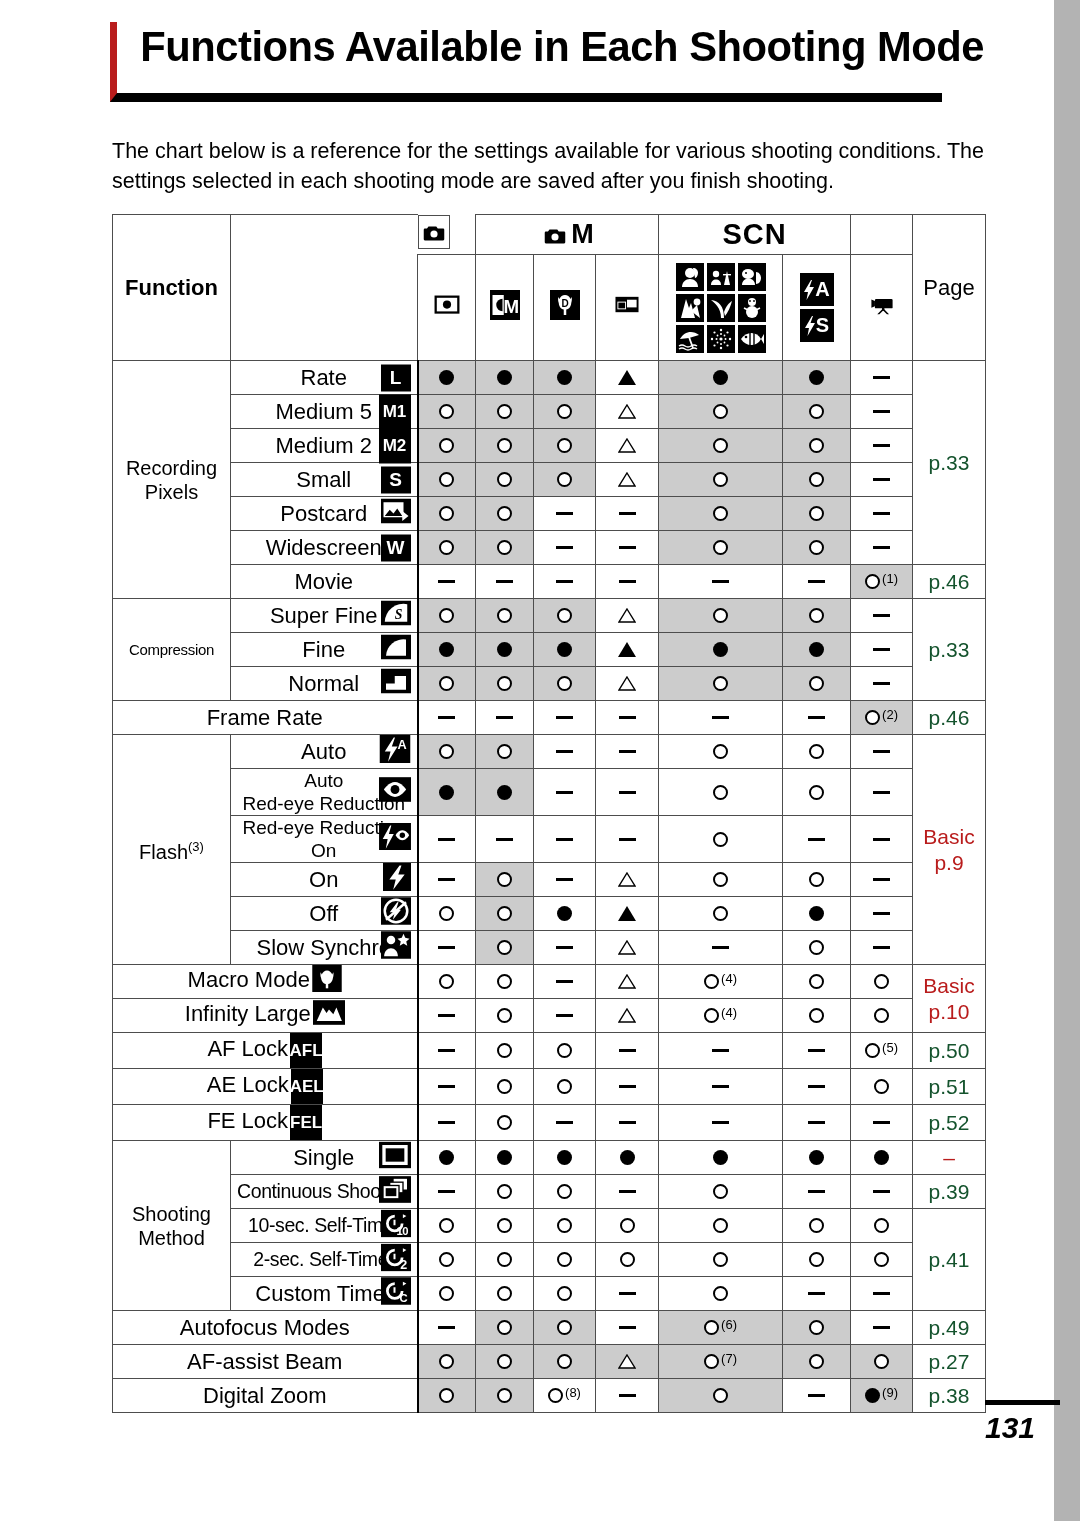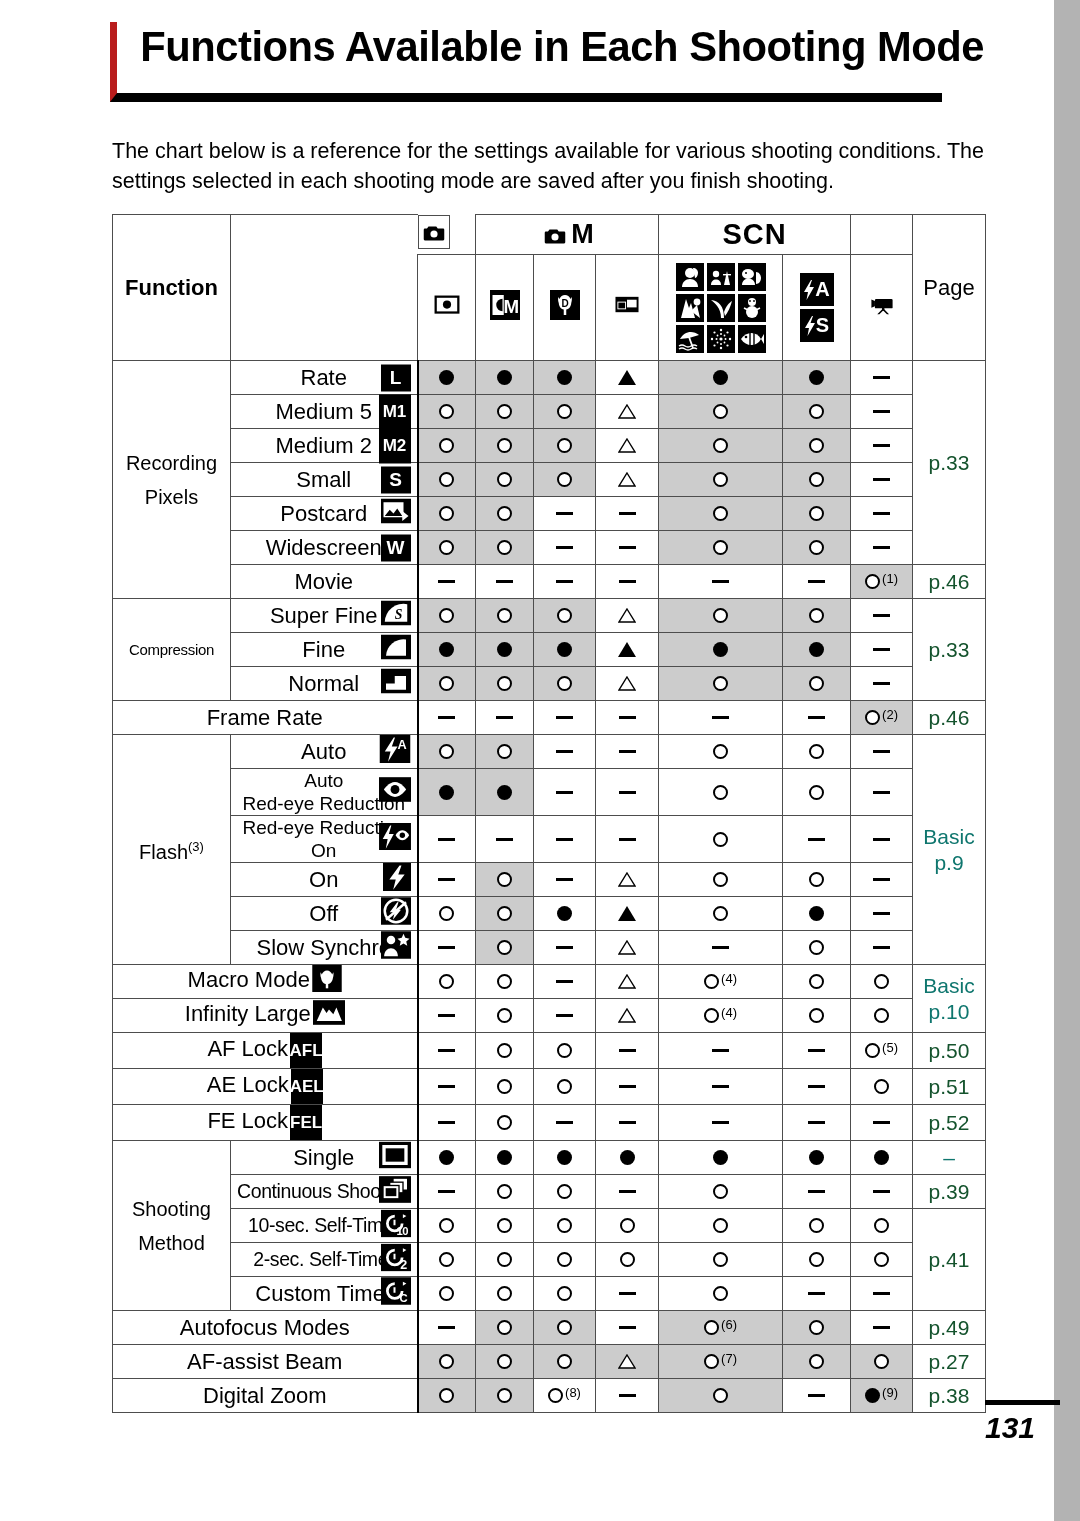--- a/index.html
+++ b/index.html
@@ -71,39 +71,39 @@
   col.c-stitch{ width:63px; }
   col.c-scn   { width:124px; }
   col.c-scn2  { width:68px; }
   col.c-movie { width:62px; }
   col.c-page  { width:73px; }
 
   .hdr-top { height:40px; }
   .hdr-bot { height:106px; }
 
   .group-cell {
-    font-size:20px; line-height:34px;
+    font-size:20px; line-height:24px;
     text-align:center;
   }
   .group-cell.small { font-size:15px; letter-spacing:-0.3px; }
   .item-cell {
     text-align:left;
     padding-left:9px; padding-right:5px;
     font-size:22px;
     position:relative;
     white-space:nowrap;
   }
   .item-cell.twoline { font-size:19px; line-height:23px; white-space:normal; }
   .item-cell.narrow { font-size:19.5px; letter-spacing:-0.4px; }
   .full-cell {
     text-align:left; padding-left:6px; font-size:22px; white-space:nowrap;
   }
   .full-cell.bold { font-weight:bold; }
   .page-cell { font-size:21px; color:#14532d; }
-  .page-cell.black { color:#0f766e; line-height:26px; }
+  .page-cell.black { color:#b91c1c; line-height:26px; }
 
   
   .sh { background:#cccccc; }
 
   
   .sym { display:inline-block; line-height:1; }
   .sym-filled { width:15px; height:15px; border-radius:50%; background:#000; }
   .sym-open   { width:15px; height:15px; border-radius:50%; border:2px solid #000; background:#fff; }
   .sym-tri-f  { width:0; height:0; border-left:9px solid transparent; border-right:9px solid transparent; border-bottom:15px solid #000; }
   .sym-tri-o  { position:relative; width:18px; height:15px; }

